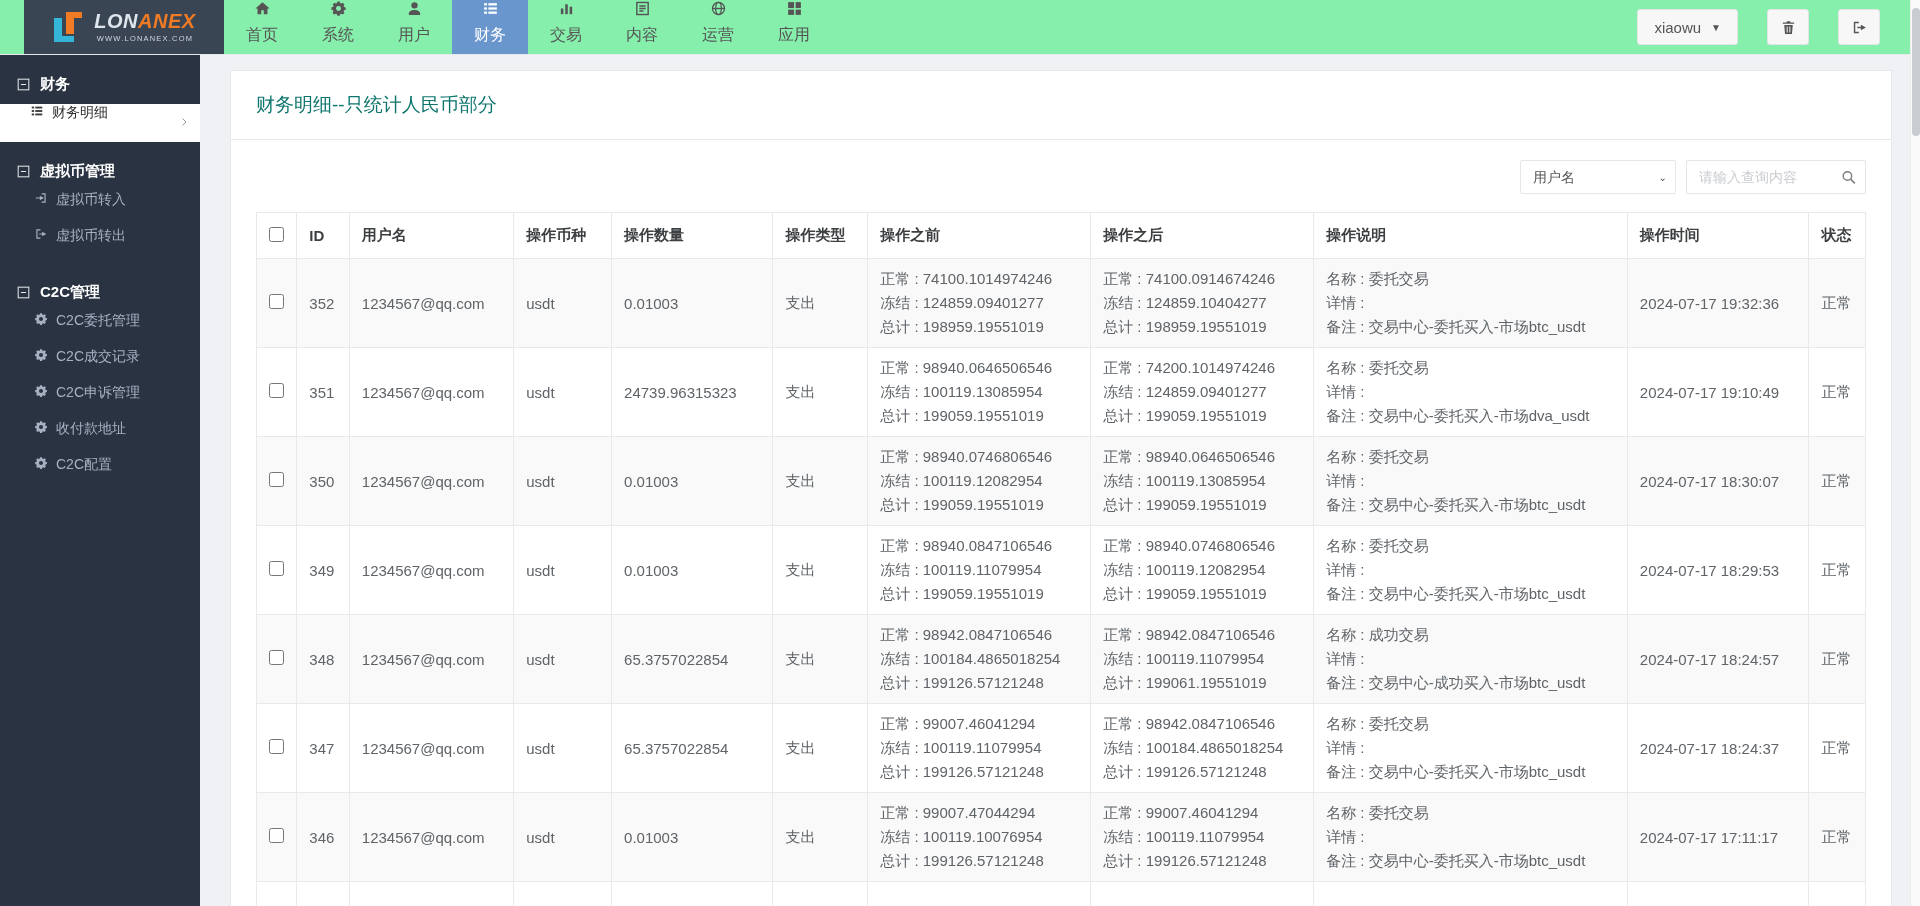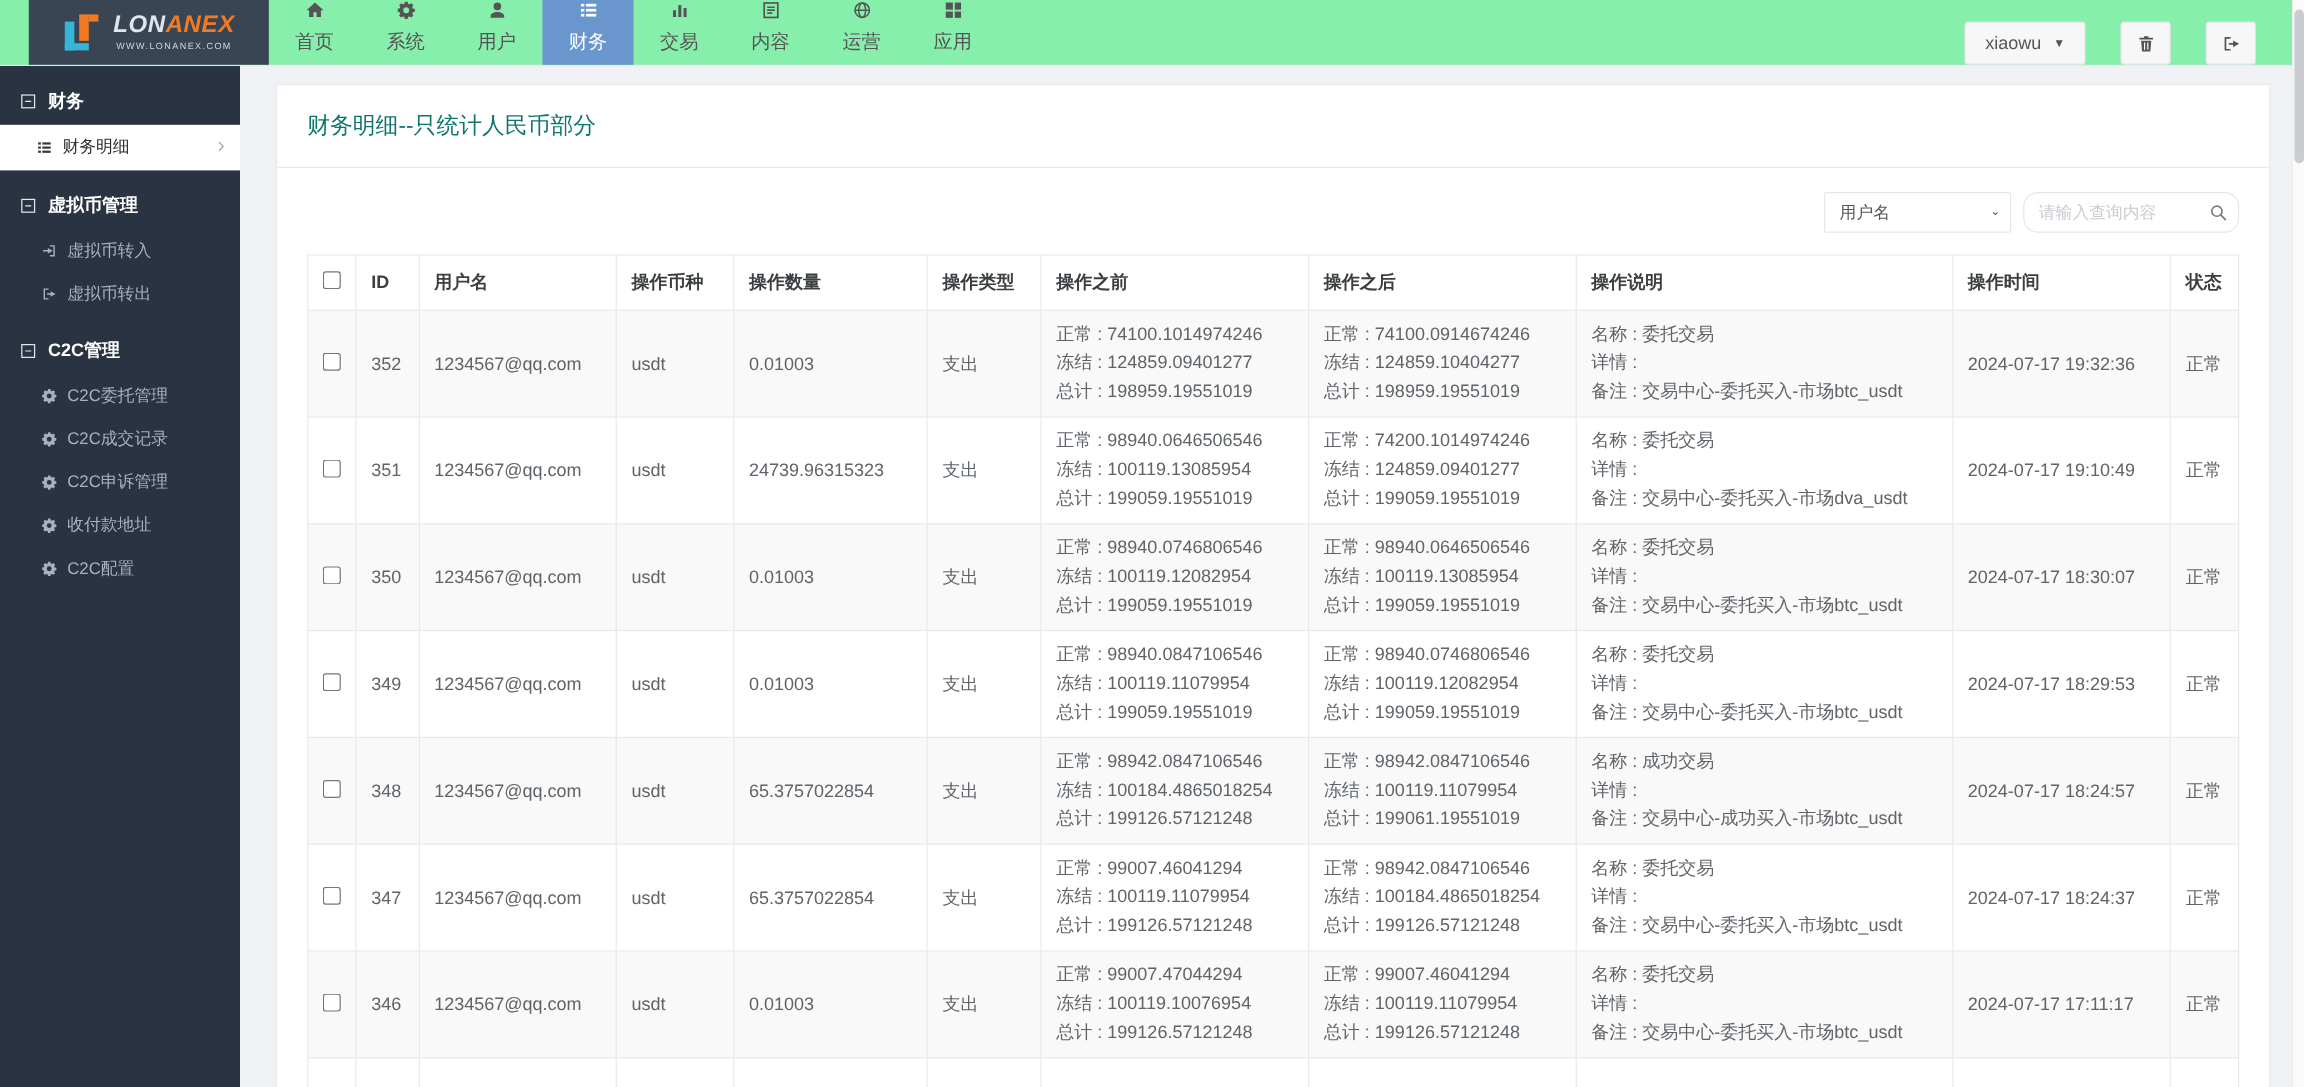--- a/index.html
+++ b/index.html
@@ -22,34 +22,34 @@
   .logo-name .ln-b { color:#f07b24; }
   .logo-sub { font-size:7.5px; color:#cfd6de; letter-spacing:1.2px; margin-top:4px; text-align:center; }
 
   .topnav { display:flex; align-items:stretch; }
   .nav-item { display:flex; align-items:center; gap:8px; padding:0 22px; font-size:16px;
     color:#555; cursor:pointer;flex-direction:column; }
   .nav-item svg { width:17px; height:17px; fill:#555; stroke:#555; }
   .nav-item.active { background:#6a96ce; color:#fff; }
   .nav-item.active svg { fill:#fff; stroke:#fff; }
 
-  .topbar-right { margin-left:auto; display:flex; align-items:flex-end; gap:29px; padding-right:40px; }
+  .topbar-right { margin-left:auto; display:flex; align-items:center; gap:29px; padding-right:40px; }
   .tb-btn { background:#f7f7f8; border:1px solid #e3e4e6; border-radius:3px; height:36px;
     display:flex; align-items:center; justify-content:center; color:#555; cursor:pointer; }
   .user-btn { padding:0 16px; gap:10px; font-size:15px; }
   .caret { font-size:10px; color:#555; }
   .icon-btn { width:42px; }
   .icon-btn svg { width:17px; height:17px; fill:#555; stroke:#555; }
 
   
   .sidebar { position:absolute; top:55px; left:0; bottom:0; width:200px; background:#2a3341; z-index:4; }
   .sb-section-header { display:flex; align-items:center; gap:9px; padding:20px 16px 10px 16px;
     color:#fff; font-size:15px; font-weight:bold; }
   .sb-section-header svg { width:15px; height:15px; fill:none; stroke:#e8ebee; stroke-width:1.6; flex:none; }
-  .sb-item { display:flex; align-items:center; gap:8px; height:36px; padding:0 16px 0 34px;
+  .sb-item { display:flex; gap:8px; height:36px; padding:0 16px 0 34px;
     color:#a7b1c2; font-size:14px; cursor:pointer; position:relative; }
   .sb-item svg { width:14px; height:14px; fill:#a7b1c2; stroke:#a7b1c2; flex:none; }
   .sb-item.active { background:#ffffff; color:#2d2d2d; height:38px; padding-left:30px; }
   .sb-item.active svg { fill:#3a3a3a; stroke:#3a3a3a; }
   .sb-item.active .chev { position:absolute; right:10px; top:50%; transform:translateY(-50%); }
   .sb-item.active .chev svg { width:12px; height:12px; fill:none; stroke:#9a9a9a; stroke-width:2; }
 
   
   .main { position:absolute; top:55px; left:200px; right:0; bottom:0; padding:15px 28px 0 30px; }
   .card { background:#fff; border:1px solid #e7eaec; min-height:836px; }
@@ -57,21 +57,21 @@
   .card-body { padding:20px 25px; }
 
   .search-row { display:flex; justify-content:flex-end; gap:10px; margin-bottom:18px; }
   .select-wrap { position:relative; width:156px; }
   .select-wrap select { width:100%; height:34px; border:1px solid #e5e6e7; border-radius:2px;
     background:#fff; color:#555; font-size:14px; padding:0 24px 0 12px; appearance:none;
     -webkit-appearance:none; font-family:inherit; }
   .select-wrap .sel-caret { position:absolute; right:9px; top:50%; transform:translateY(-50%);
     font-size:10px; color:#555; pointer-events:none; }
   .input-wrap { position:relative; width:180px; }
-  .input-wrap input { width:100%; height:34px; border:1px solid #e5e6e7; border-radius:12px;
+  .input-wrap input { width:100%; height:34px; border:1px solid #e5e6e7; border-radius:1px;
     padding:0 32px 0 12px; font-size:14px; color:#000000; font-family:inherit; }
   .input-wrap input::placeholder { color:#c9ccd0; }
   .input-wrap .search-ic { position:absolute; right:9px; top:50%; transform:translateY(-50%);
     width:17px; height:17px; cursor:pointer; }
   .input-wrap .search-ic svg { width:17px; height:17px; fill:none; stroke:#7a7d80; stroke-width:2; }
 
   table { width:100%; border-collapse:collapse; table-layout:fixed; }
   th, td { border:1px solid #e7eaec; font-size:15px; vertical-align:middle; }
   th { height:46px; text-align:left; padding:0 12px; color:#3c3f41; font-weight:bold; background:#fff; }
   td { padding:8px 12px; color:#5f6468; }

